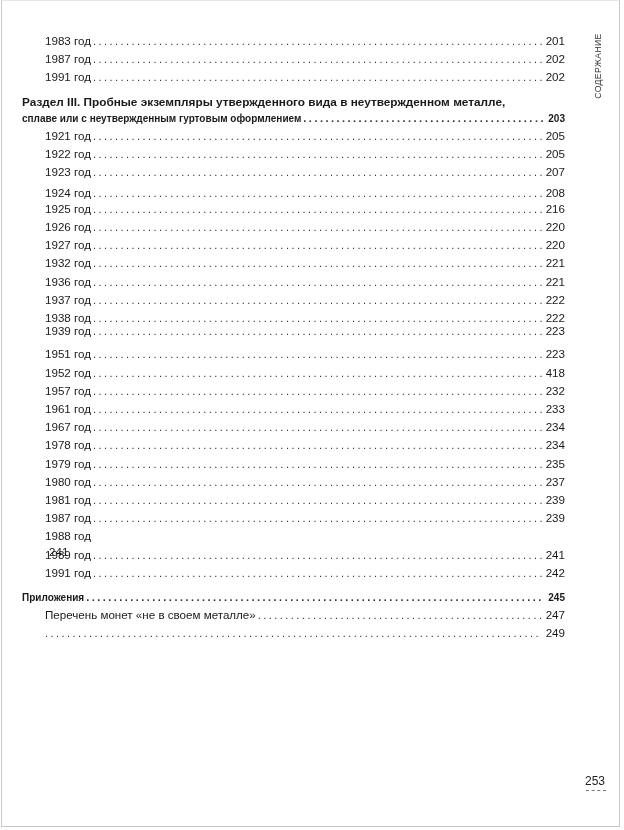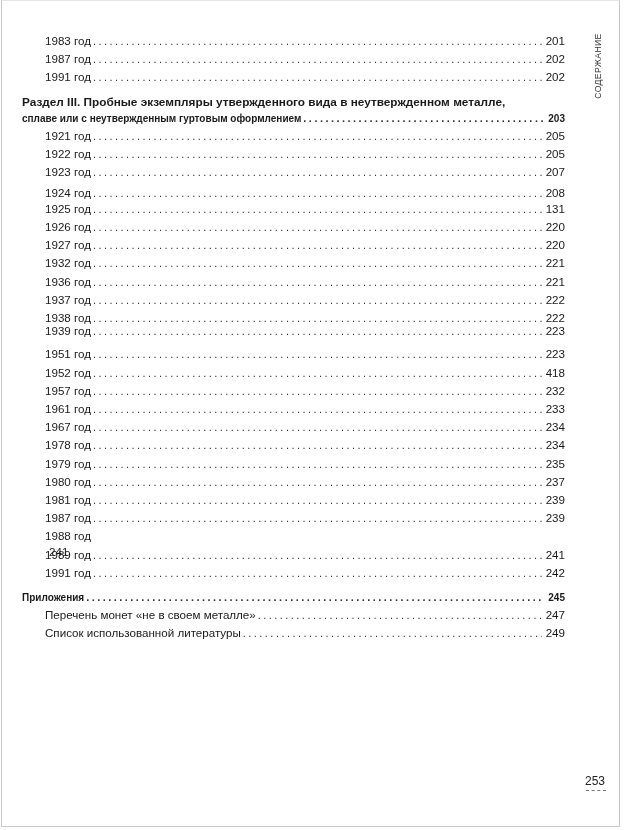--- a/index.html
+++ b/index.html
@@ -80,21 +80,21 @@
         <span class="pg">207</span>
       </div>
       <div class="row l2" style="top: 185px;">
         <span class="label">1924 год</span>
         <span class="leader"></span>
         <span class="pg">208</span>
       </div>
       <div class="row l2" style="top: 200.8px;">
         <span class="label">1925 год</span>
         <span class="leader"></span>
-        <span class="pg">131</span>
+        <span class="pg">216</span>
       </div>
       <div class="row l2" style="top: 219px;">
         <span class="label">1926 год</span>
         <span class="leader"></span>
         <span class="pg">220</span>
       </div>
       <div class="row l2" style="top: 237.2px;">
         <span class="label">1927 год</span>
         <span class="leader"></span>
         <span class="pg">220</span>
@@ -195,20 +195,19 @@
     <span class="label">Приложения</span>
     <span class="leader"></span>
     <span class="pg">245</span>
   </div>
   <div class="row l2" style="top:607px">
     <span class="label">Перечень монет «не в своем металле»</span>
     <span class="leader"></span>
     <span class="pg">247</span>
   </div>
   <div class="row l2" style="top:625px">
-    <span class="label">Список использованной литературы</span>
     <span class="leader"></span>
     <span class="pg">249</span>
   </div>
 </div>
 
 <div class="folio">253</div>
 <div class="folio-rule"></div>
 
 </body></html>

